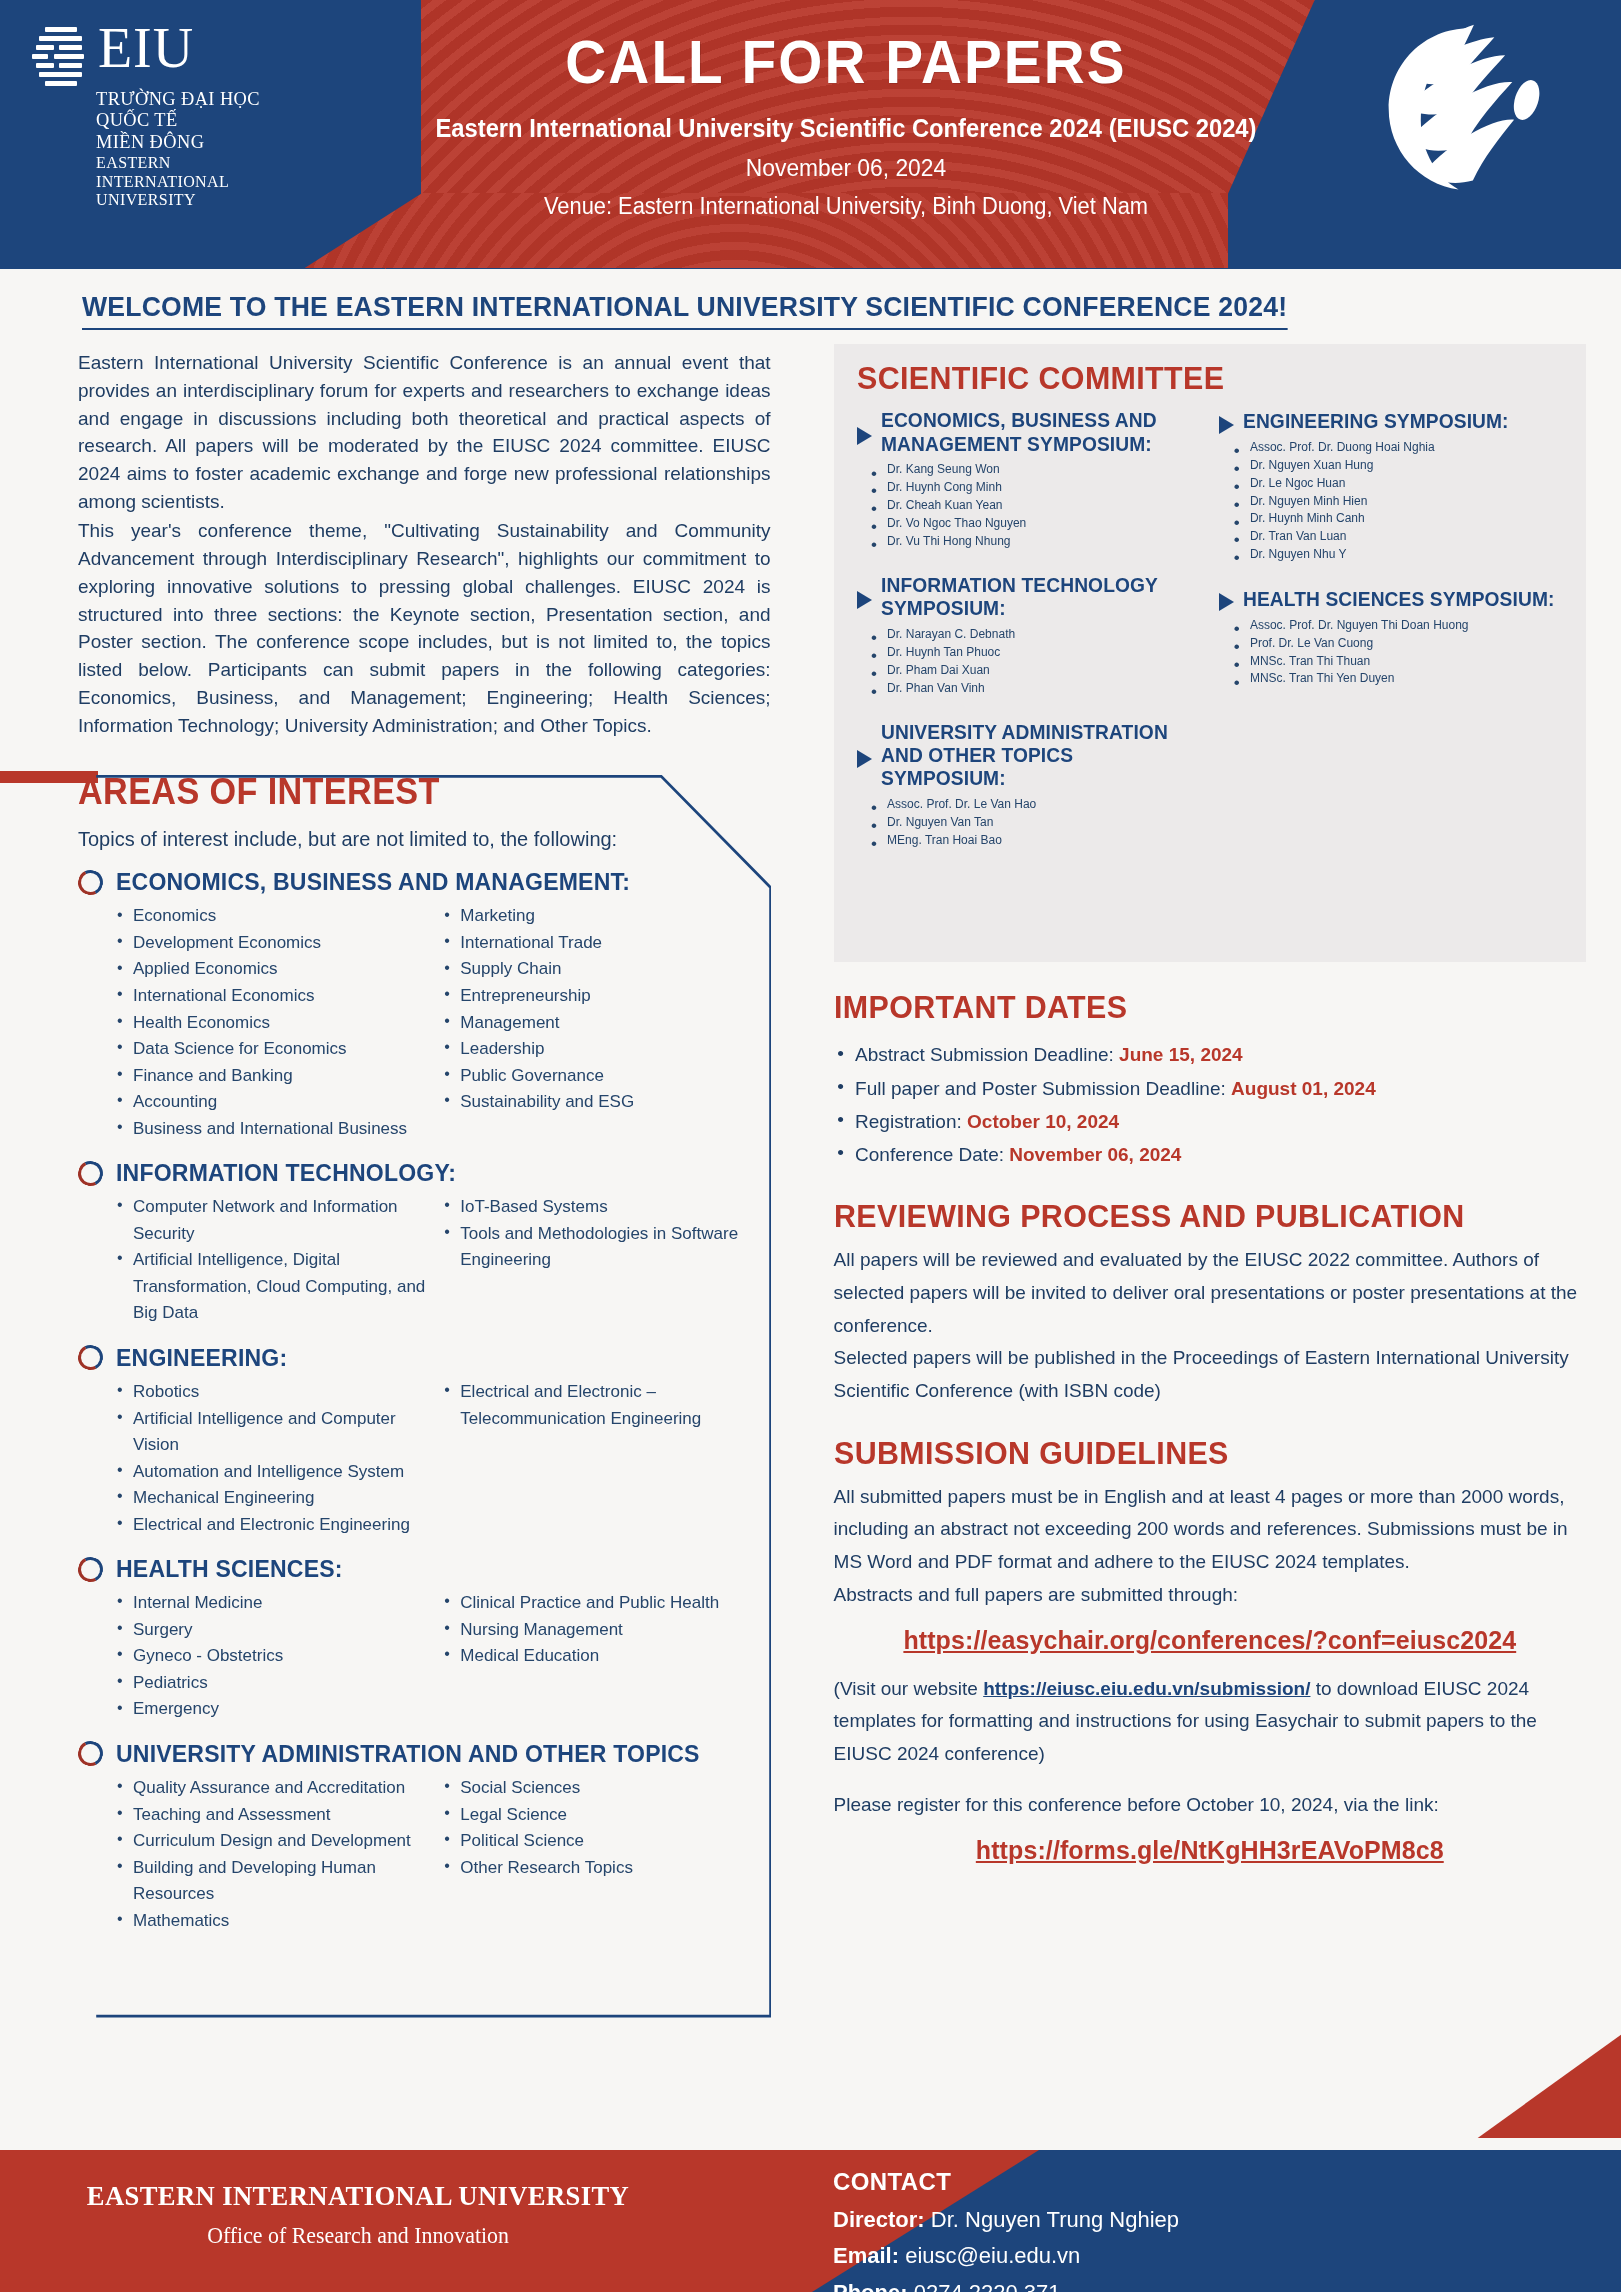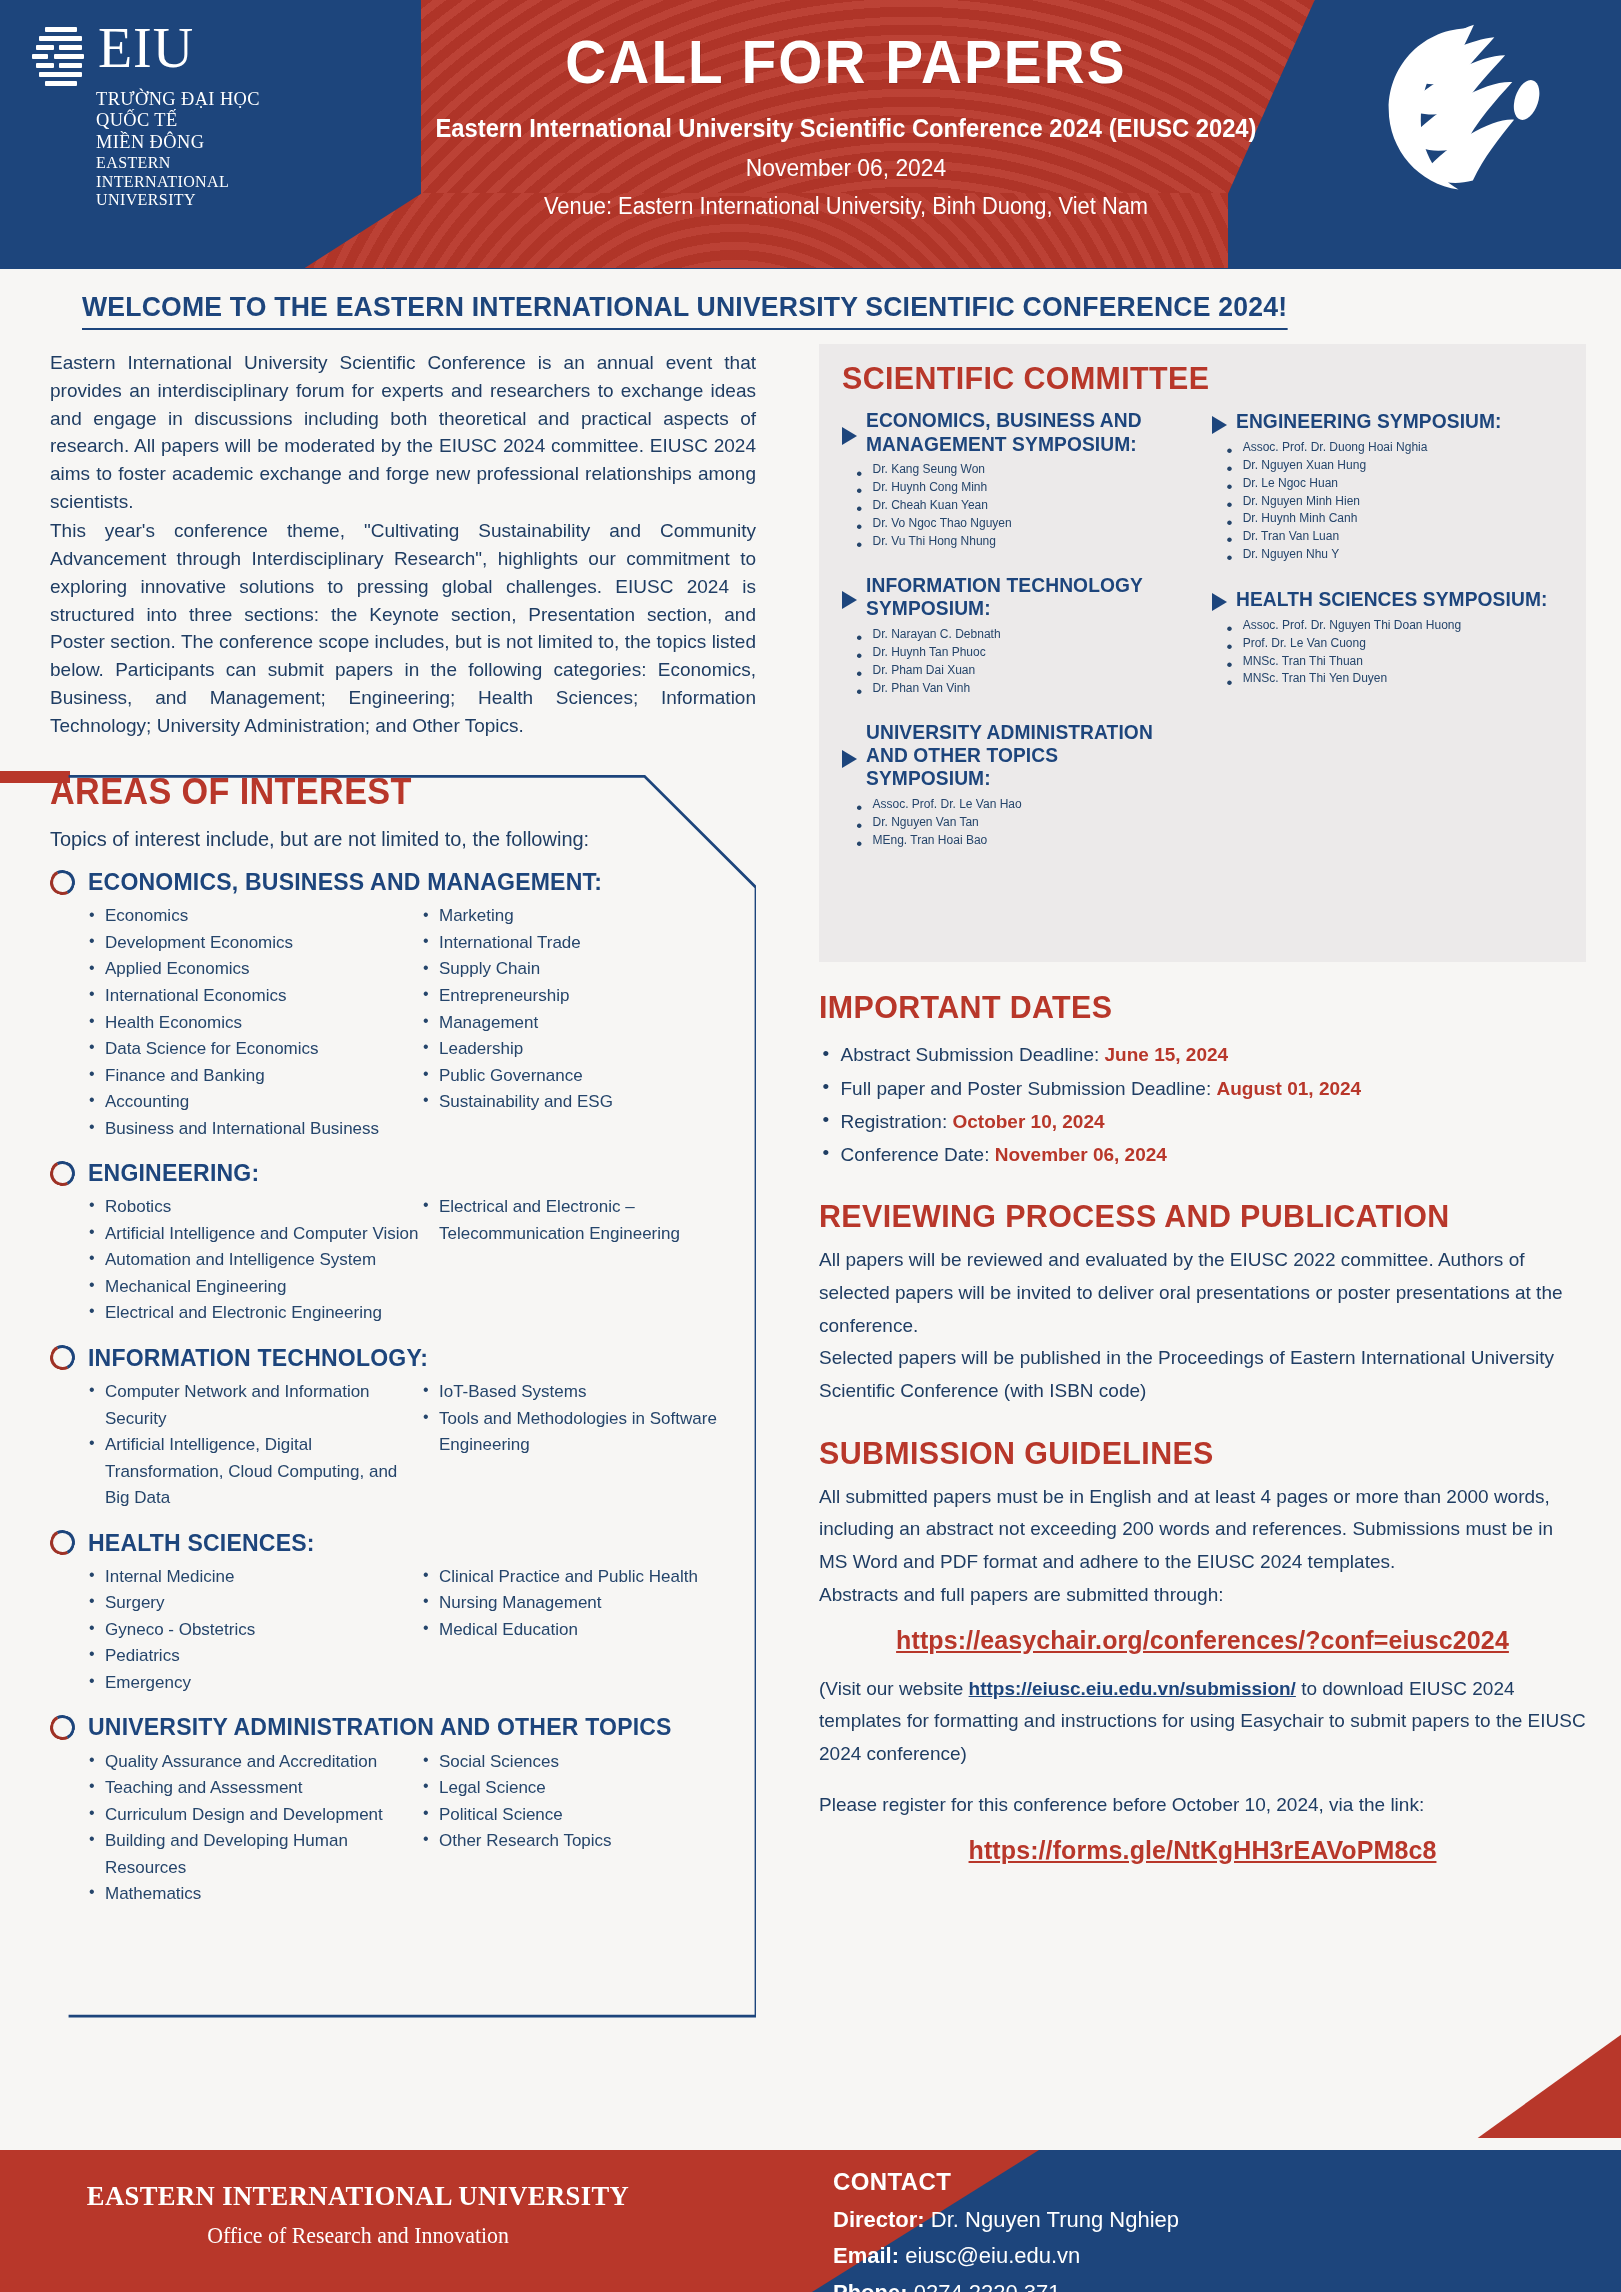--- a/index.html
+++ b/index.html
@@ -87,21 +87,21 @@
   .welcome {
     margin: 23px 0 0 82px;
     color: #1d457c; font-weight: bold; font-size: 27px; letter-spacing: 0.2px;
     border-bottom: 2.7px solid #1d457c; display: inline-block; padding-bottom: 4.5px;
     transform: scaleX(0.985); transform-origin: left;
     font-family: "Liberation Sans Narrow","Liberation Sans", sans-serif;
   }
 
   
   .cols { display: flex; margin-top: 19.7px; }
-  .col-left { width: 788px; padding-left: 50px; padding-right: 32px; }
+  .col-left { width: 788px; padding-left: 50px; padding-right: 32px; margin-left: 28px; }
   .col-right { width: 834px; padding-left: 31px; padding-right: 36px; position: relative; }
 
   .intro-p { font-size: 19px; line-height: 1.46; text-align: justify; color: #1f3d63; }
   .intro-p + .intro-p { margin-top: 1.8px; }
 
   
   .committee-panel {
     background: #eceaea; padding: 16px 18px 23px 23px; margin-top: -5.4px;
     min-height: 618px;
   }
@@ -322,55 +322,55 @@
                     <li>Leadership</li>
                     <li>Public Governance</li>
                     <li>Sustainability and ESG</li>
                   </ul>
                 </div>
               </div>
             </div>
             <div class="cat">
               <div class="cat-head">
                 <span class="ring"></span>
+                <div class="cat-name">INFORMATION TECHNOLOGY:</div>
+              </div>
+              <div class="topic-grid">
+                <div class="topic-col">
+                  <ul>
+                    <li>Computer Network and Information Security</li>
+                    <li>Artificial Intelligence, Digital Transformation, Cloud Computing, and Big Data</li>
+                  </ul>
+                </div>
+                <div class="topic-col">
+                  <ul>
+                    <li>IoT-Based Systems</li>
+                    <li>Tools and Methodologies in Software Engineering</li>
+                  </ul>
+                </div>
+              </div>
+            </div>
+            <div class="cat">
+              <div class="cat-head">
+                <span class="ring"></span>
                 <div class="cat-name">ENGINEERING:</div>
               </div>
               <div class="topic-grid">
                 <div class="topic-col">
                   <ul>
                     <li>Robotics</li>
                     <li>Artificial Intelligence and Computer Vision</li>
                     <li>Automation and Intelligence System</li>
                     <li>Mechanical Engineering</li>
                     <li>Electrical and Electronic Engineering</li>
                   </ul>
                 </div>
                 <div class="topic-col">
                   <ul>
                     <li>Electrical and Electronic – Telecommunication Engineering</li>
-                  </ul>
-                </div>
-              </div>
-            </div>
-            <div class="cat">
-              <div class="cat-head">
-                <span class="ring"></span>
-                <div class="cat-name">INFORMATION TECHNOLOGY:</div>
-              </div>
-              <div class="topic-grid">
-                <div class="topic-col">
-                  <ul>
-                    <li>Computer Network and Information Security</li>
-                    <li>Artificial Intelligence, Digital Transformation, Cloud Computing, and Big Data</li>
-                  </ul>
-                </div>
-                <div class="topic-col">
-                  <ul>
-                    <li>IoT-Based Systems</li>
-                    <li>Tools and Methodologies in Software Engineering</li>
                   </ul>
                 </div>
               </div>
             </div>
             <div class="cat">
               <div class="cat-head">
                 <span class="ring"></span>
                 <div class="cat-name">HEALTH SCIENCES:</div>
               </div>
               <div class="topic-grid">

